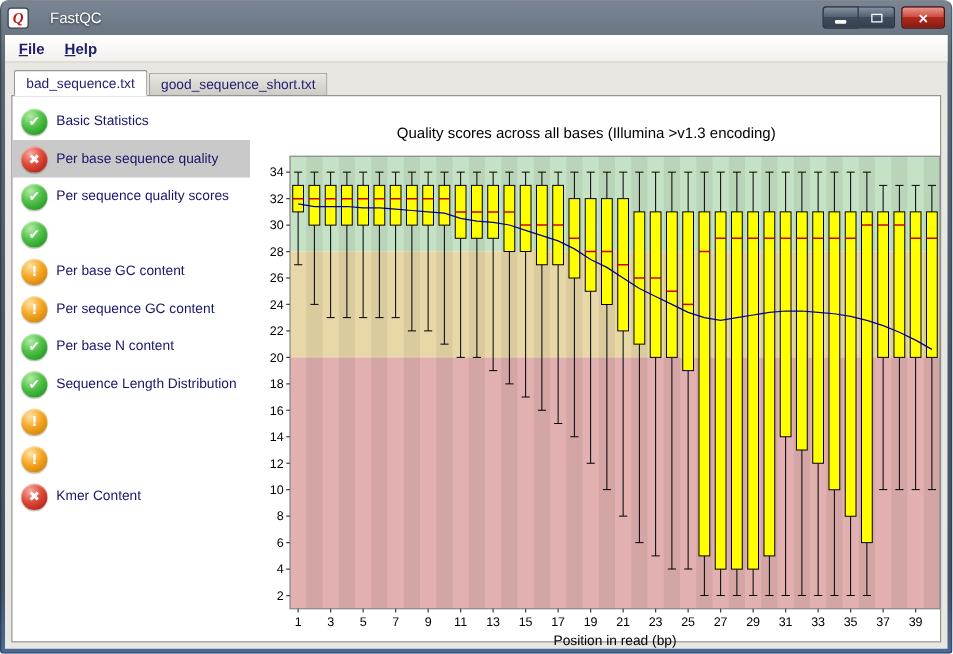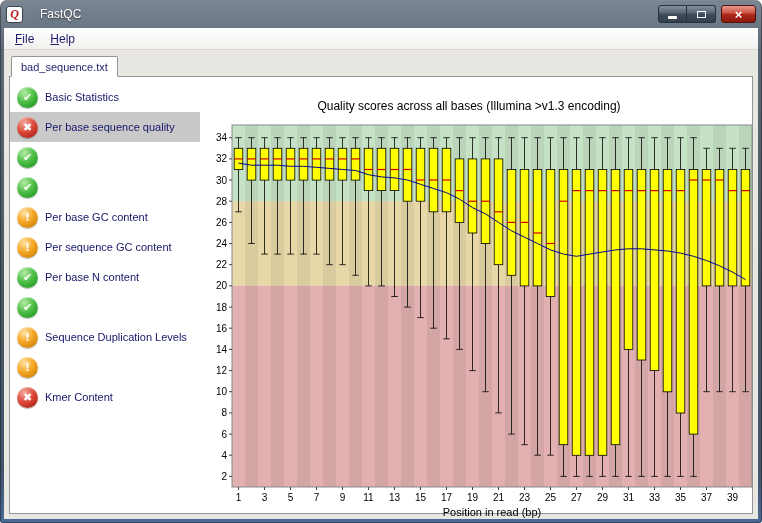--- a/index.html
+++ b/index.html
@@ -31,21 +31,21 @@
     width:35px;margin-left:5px;border-radius:3px;
     background:linear-gradient(180deg,#e89a90 0%,#cf5043 45%,#b02a1c 50%,#8c1a0e 100%);
     border:1px solid #58100a;font:bold 13px "Liberation Sans",sans-serif;
   }
   .glyph-bar{width:9px;height:3px;background:#fff;border-radius:1px;margin-top:7px;}
   .glyph-box{width:9px;height:7px;border:1px solid #fff;}
   
   .client{position:absolute;left:4px;right:4px;top:28px;bottom:4px;background:#e9e7e2;display:flex;flex-direction:column;}
   .menubar{
     height:22px;background:linear-gradient(180deg,#ffffff 0%,#f2f1ee 100%);
-    border-bottom:1px solid #d9d6d0;display:flex;align-items:center;padding-left:3px;flex:0 0 auto;
+    border-bottom:1px solid #d9d6d0;display:flex;align-items:center;padding-left:3px;flex:0 0 auto;font-weight:bold;
   }
   .menu-item{font-size:12px;color:#1e1e6e;padding:2px 8px;cursor:default;}
   .workspace{flex:1;padding:4px 5px 5px 5px;display:flex;flex-direction:column;min-height:0;}
   
   .tabs{display:flex;align-items:flex-end;height:22px;padding-left:2px;flex:0 0 auto;}
   .tab{
     font-size:11px;color:#1e1e6e;padding:3px 9px 2px 9px;margin-right:1px;
     background:linear-gradient(180deg,#e9e7e3 0%,#cfccc6 100%);
     border:1px solid #a19e98;border-bottom:none;border-radius:2px 2px 0 0;height:18px;
   }
@@ -94,55 +94,57 @@
   </div>
 
   <div class="client">
     <div class="menubar" id="menubar">
         <span class="menu-item"><u>F</u>ile</span>
         <span class="menu-item"><u>H</u>elp</span>
       </div>
     <div class="workspace">
       <div class="tabs" id="tabs">
           <div class="tab active">bad_sequence.txt</div>
+          <div class="tab">good_sequence_short.txt</div>
         </div>
       <div class="panel">
         <div class="sidebar" id="sidebar">
             <div class="srow">
               <span class="sicon pass">✔</span>
               <span class="slabel">Basic Statistics</span>
             </div>
             <div class="srow selected">
               <span class="sicon fail">✖</span>
               <span class="slabel">Per base sequence quality</span>
             </div>
             <div class="srow">
               <span class="sicon pass">✔</span>
+              <span class="slabel">Per sequence quality scores</span>
             </div>
             <div class="srow">
               <span class="sicon pass">✔</span>
             </div>
             <div class="srow">
               <span class="sicon warn">!</span>
               <span class="slabel">Per base GC content</span>
             </div>
             <div class="srow">
               <span class="sicon warn">!</span>
               <span class="slabel">Per sequence GC content</span>
             </div>
             <div class="srow">
               <span class="sicon pass">✔</span>
               <span class="slabel">Per base N content</span>
             </div>
             <div class="srow">
               <span class="sicon pass">✔</span>
+              <span class="slabel">Sequence Length Distribution</span>
             </div>
             <div class="srow">
               <span class="sicon warn">!</span>
-              <span class="slabel">Sequence Duplication Levels</span>
             </div>
             <div class="srow">
               <span class="sicon warn">!</span>
             </div>
             <div class="srow">
               <span class="sicon fail">✖</span>
               <span class="slabel">Kmer Content</span>
             </div>
           </div>
         <div class="main">

